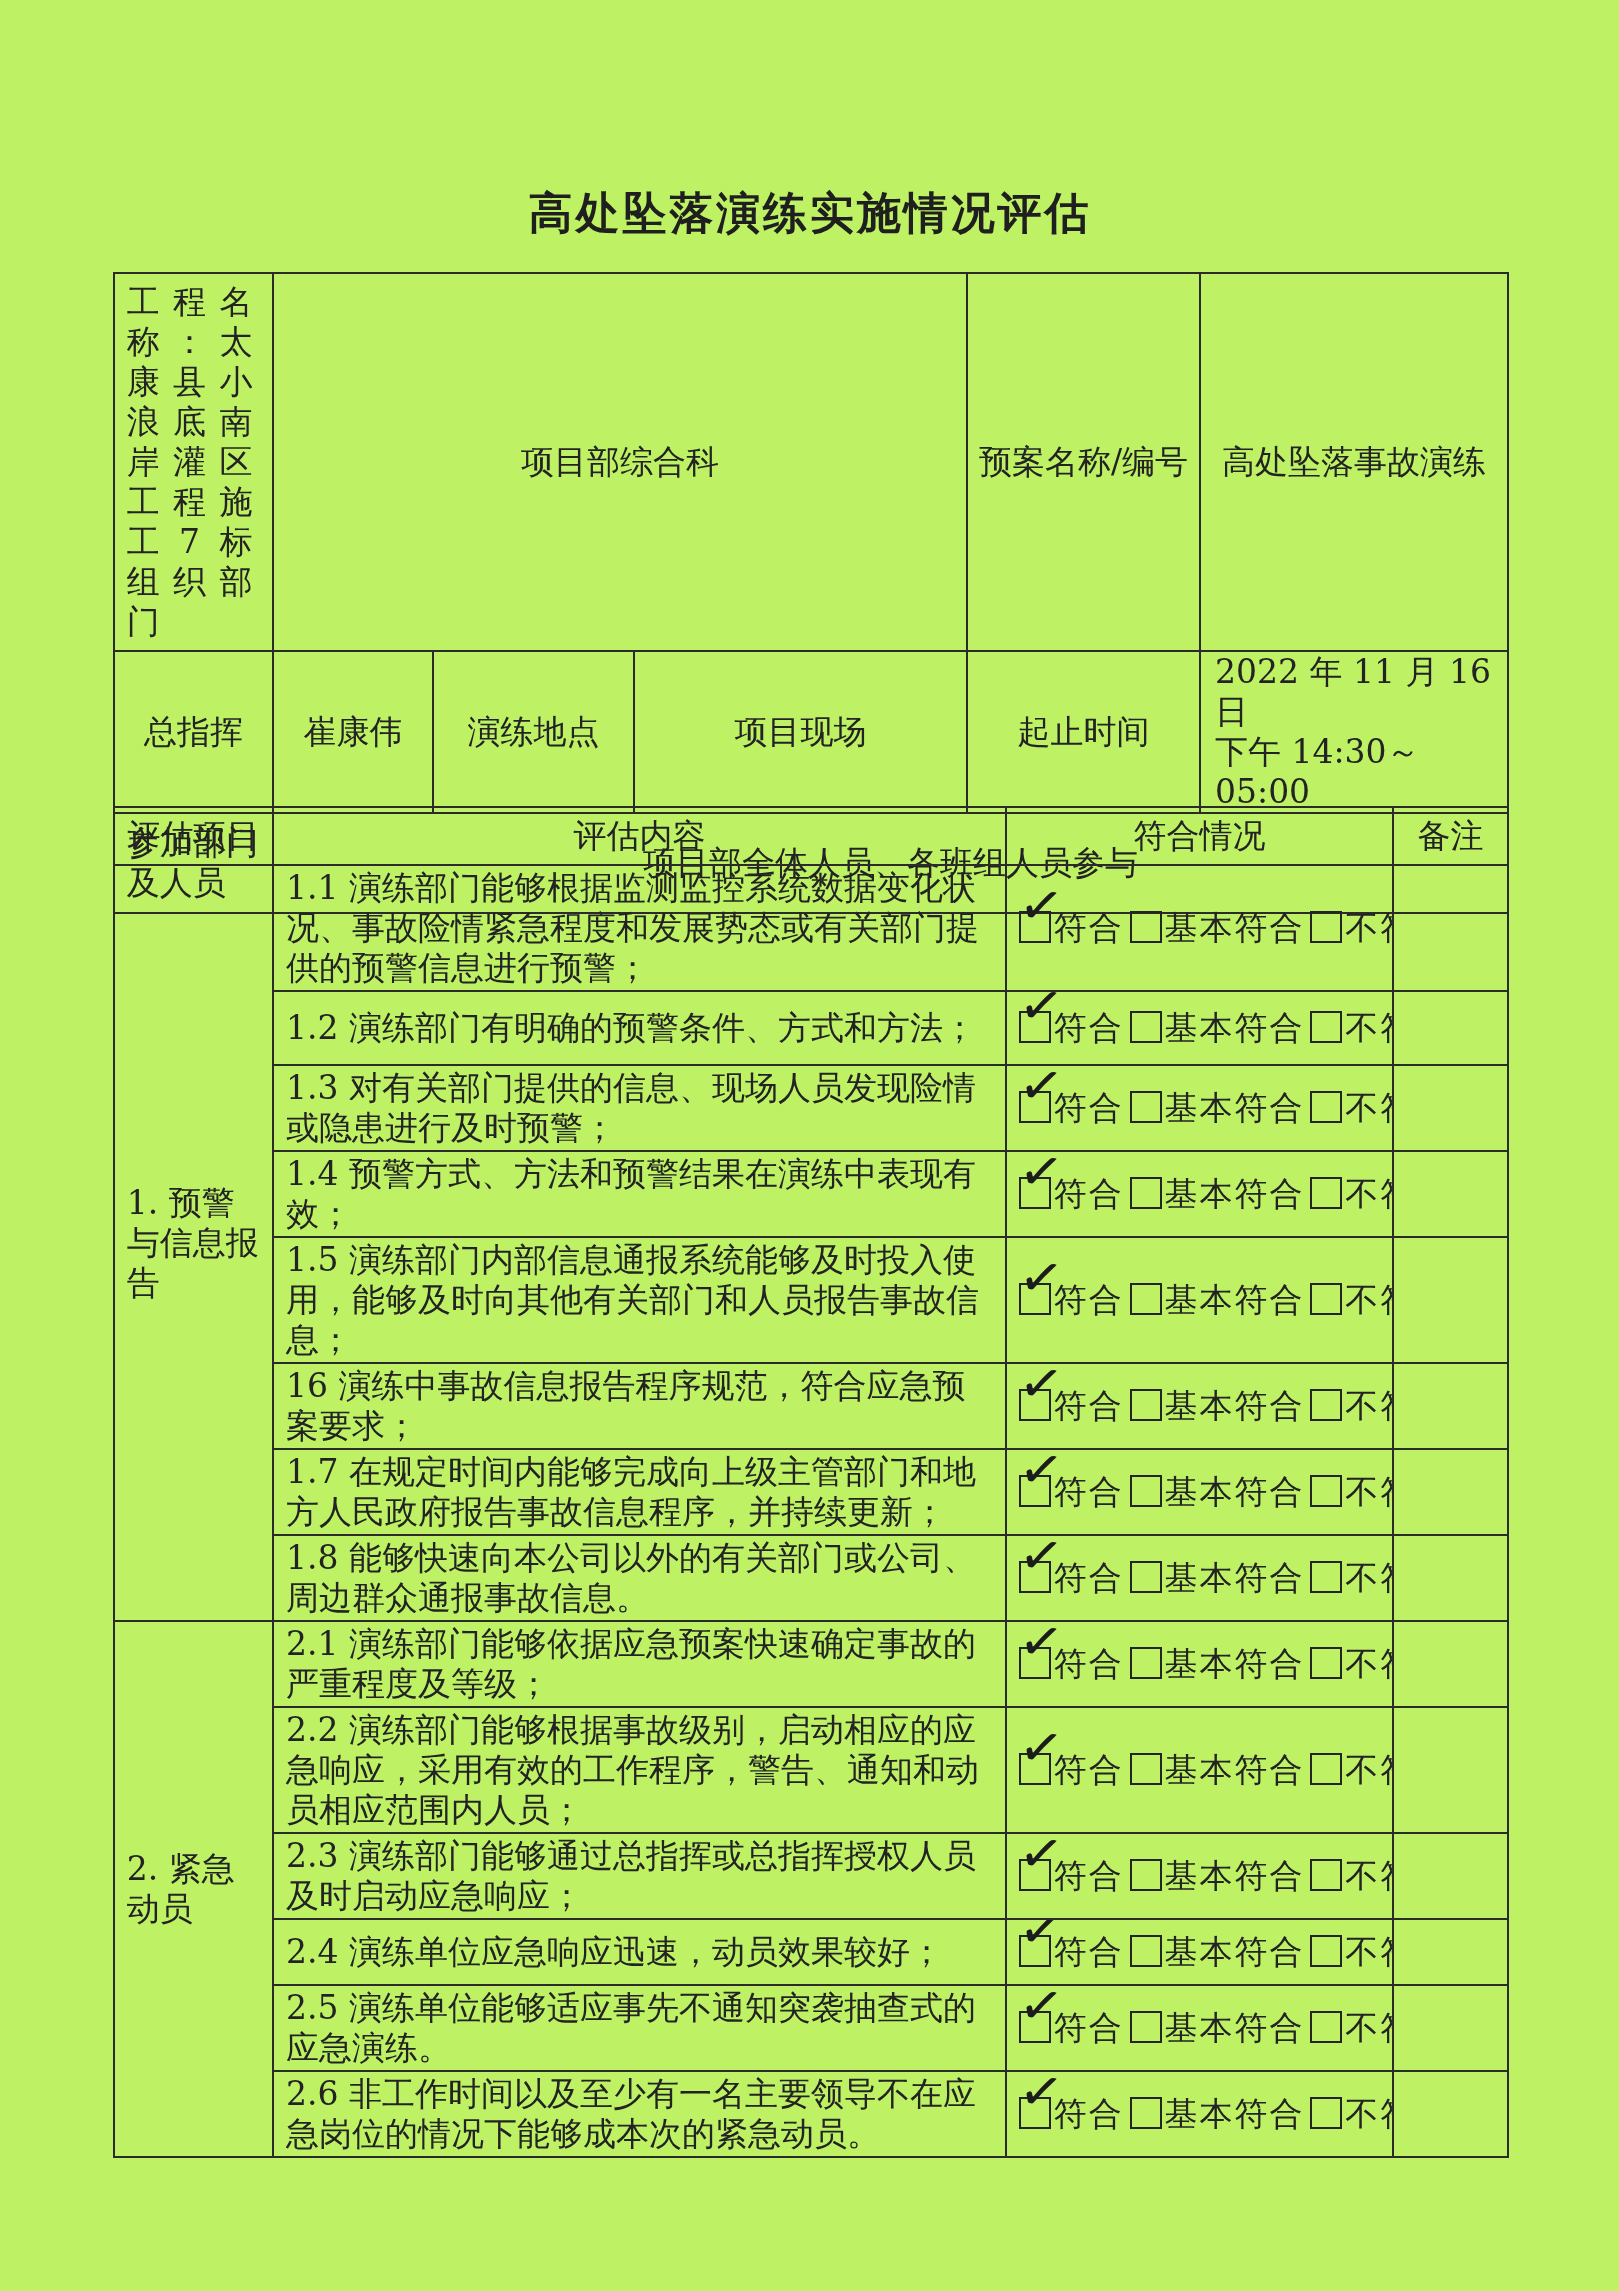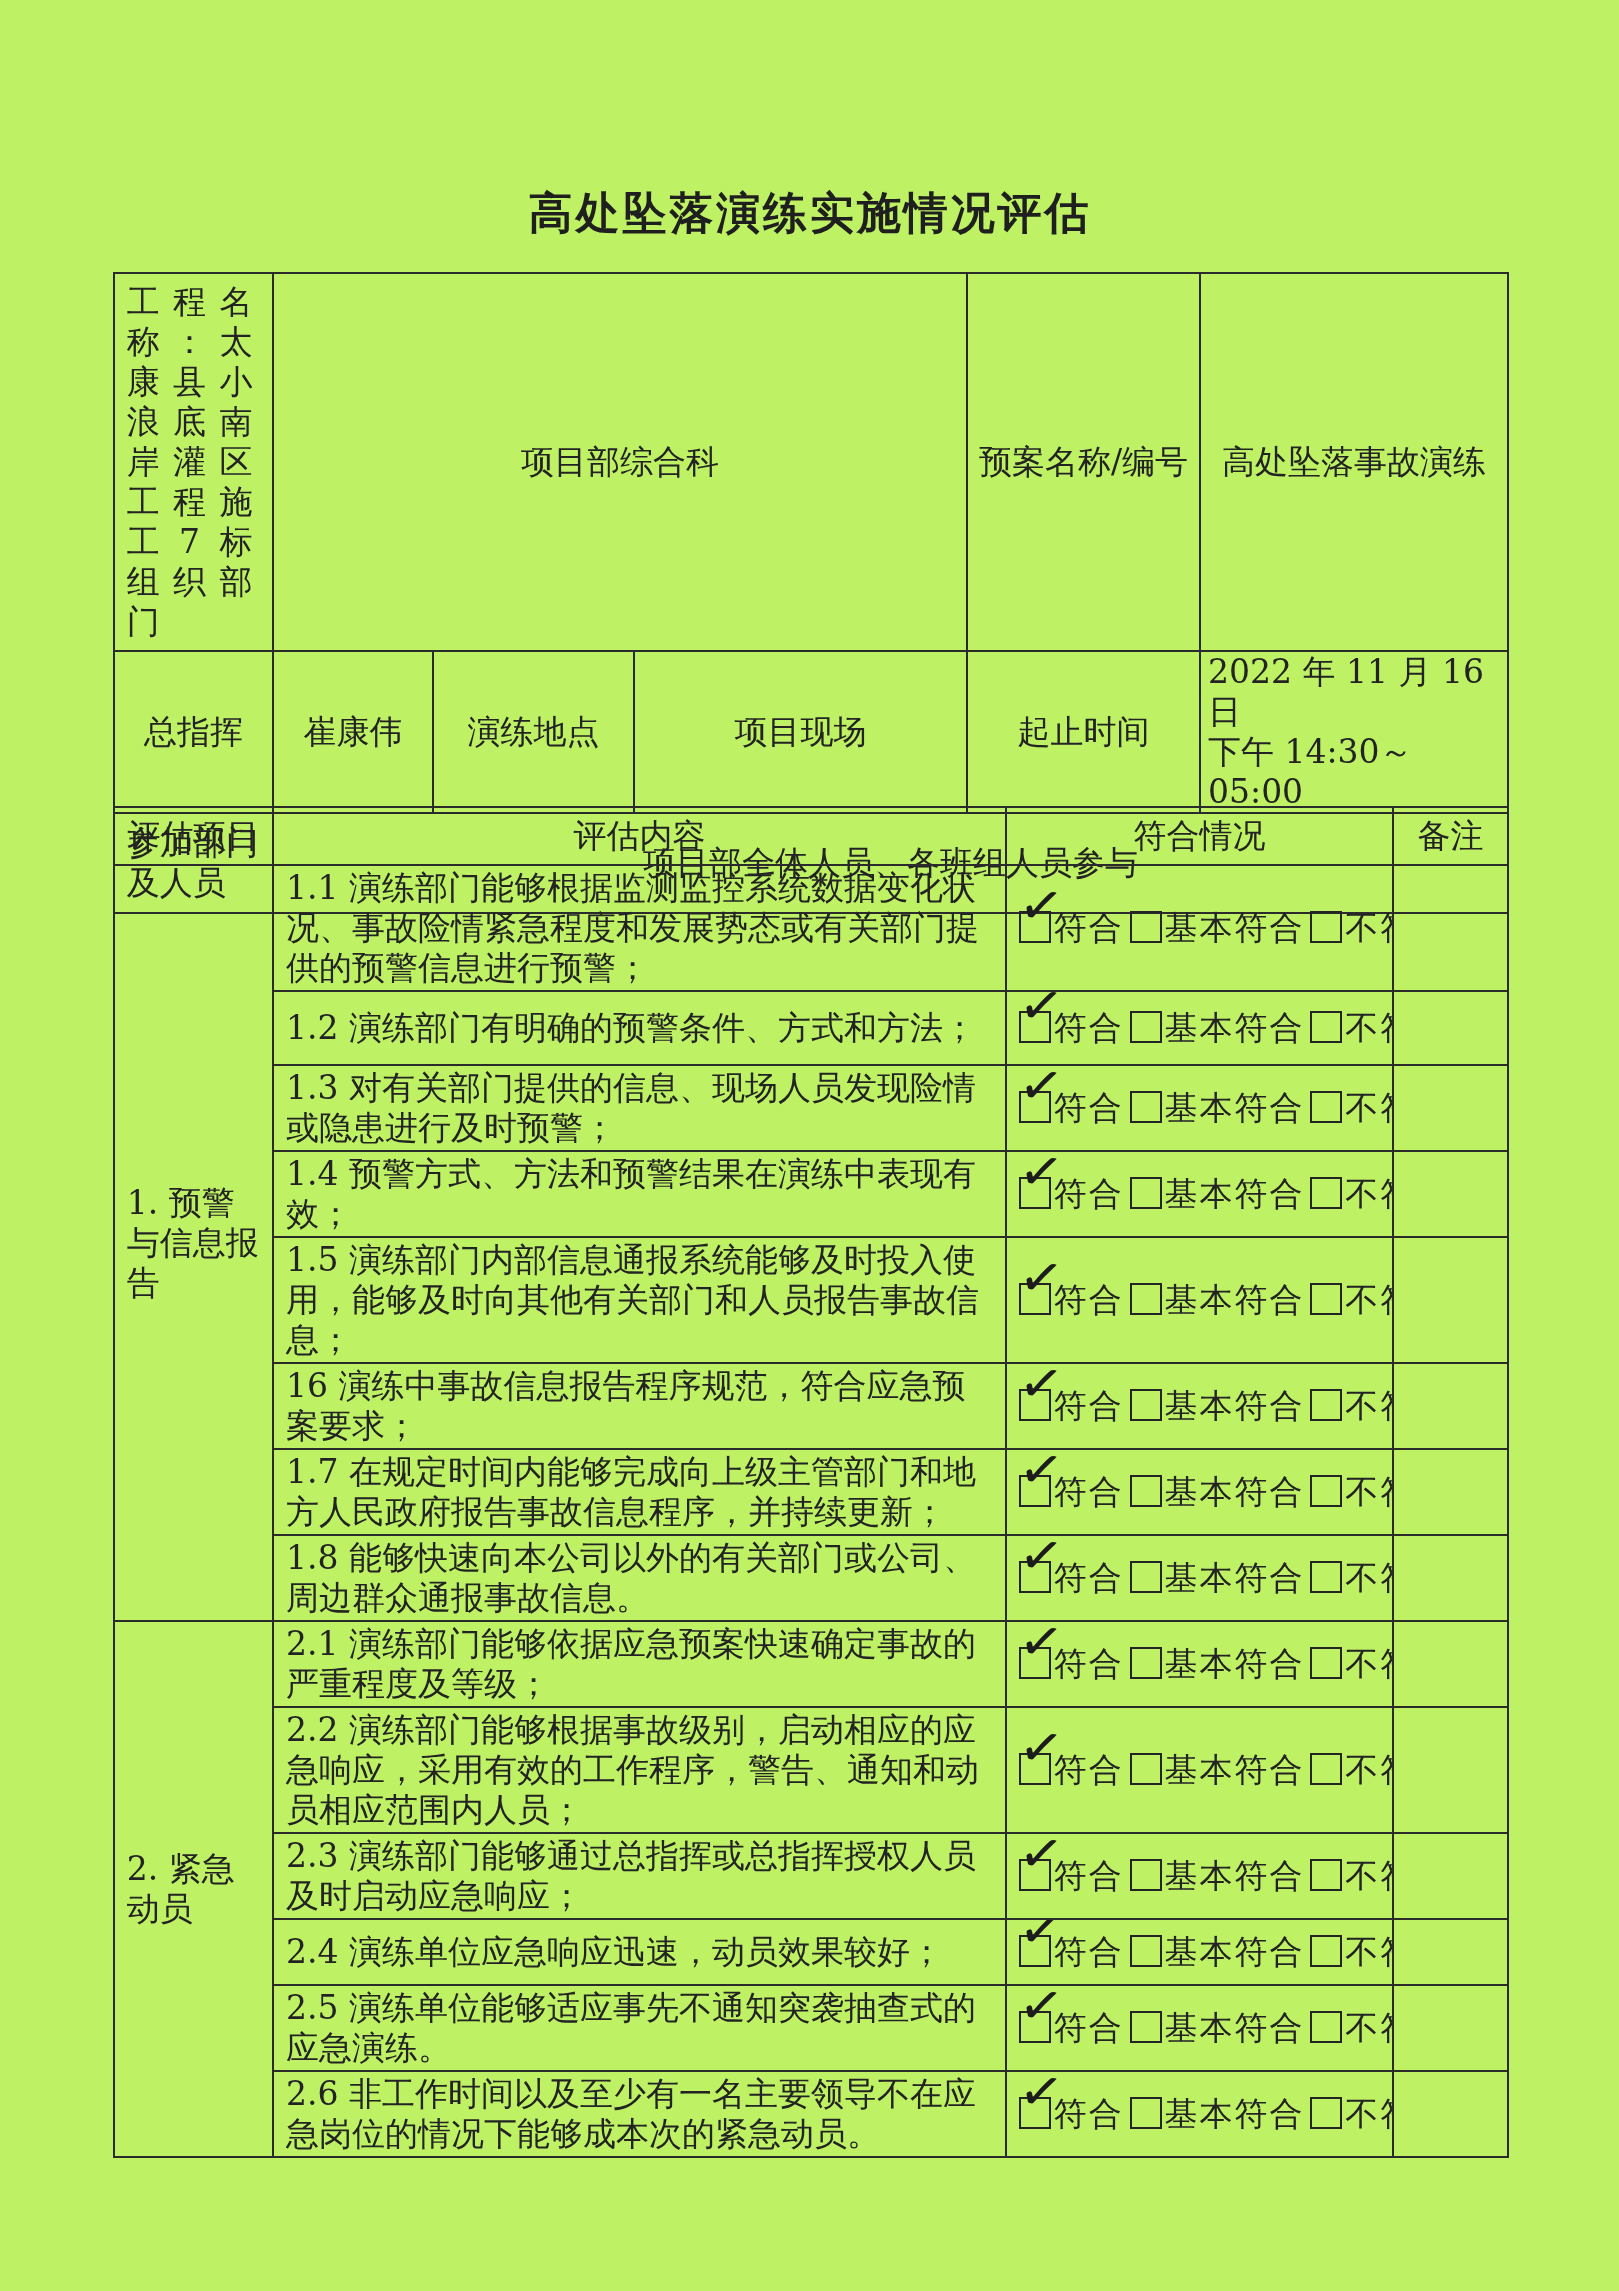--- a/index.html
+++ b/index.html
@@ -29,21 +29,21 @@
     vertical-align:middle;
     overflow:hidden;
   }
   .tbl{border:2.9px solid #262626;}
   .ctr{text-align:center;}
   .left{text-align:left;padding:0 11.8px;}
   .just{
     text-align:justify;text-justify:inter-ideograph;
     padding:7.8px 11.8px;letter-spacing:7.8px;line-height:45px;
   }
-  .timecell{text-align:left;padding:0 7px;line-height:43px;font-size:32px;}
+  .timecell{text-align:left;padding:0 14px;line-height:43px;font-size:32px;}
   .hdr td{text-align:center;font-size:33px;}
   .sec{
     text-align:left;padding:0 11.8px;line-height:49px;font-size:34px;
     vertical-align:middle;
   }
   .content{text-align:left;padding:2px 12px;line-height:40px;font-size:33px;}
   .c-cell{
     text-align:left;padding:0 3.9px 0 11.8px;font-size:30px;
     white-space:nowrap;letter-spacing:2px;
   }

